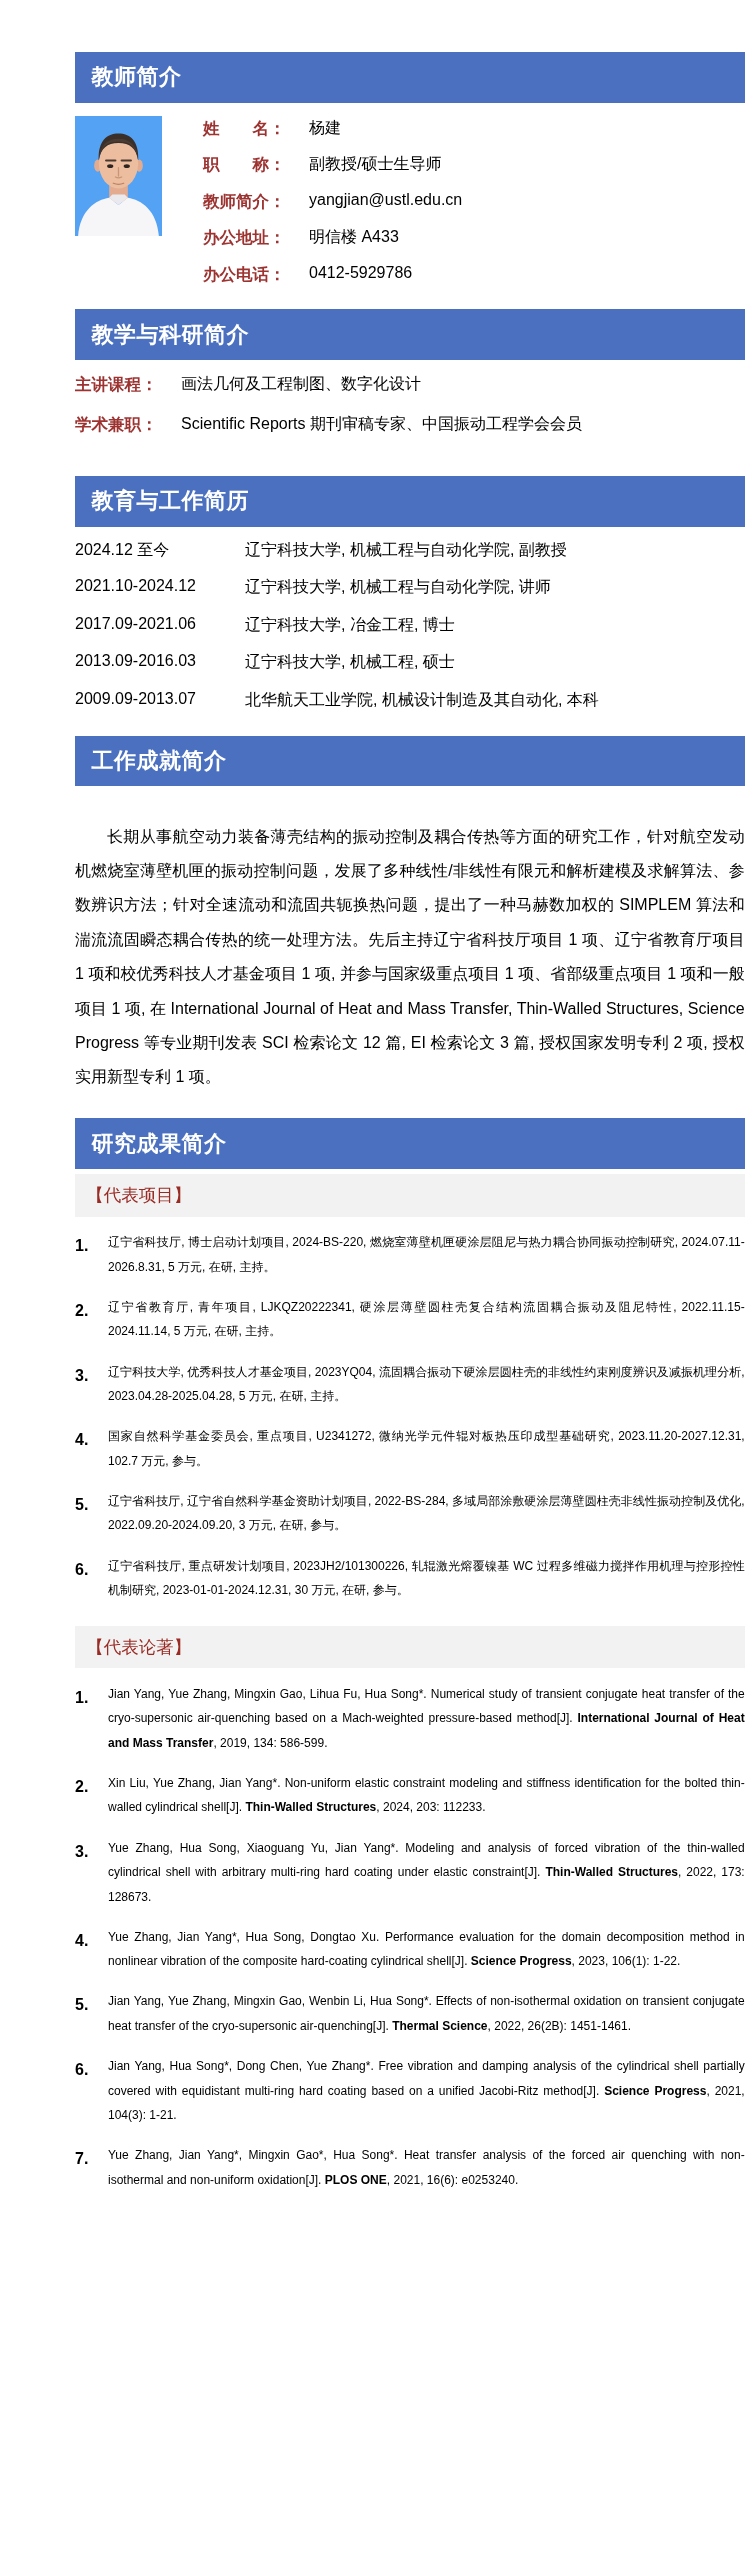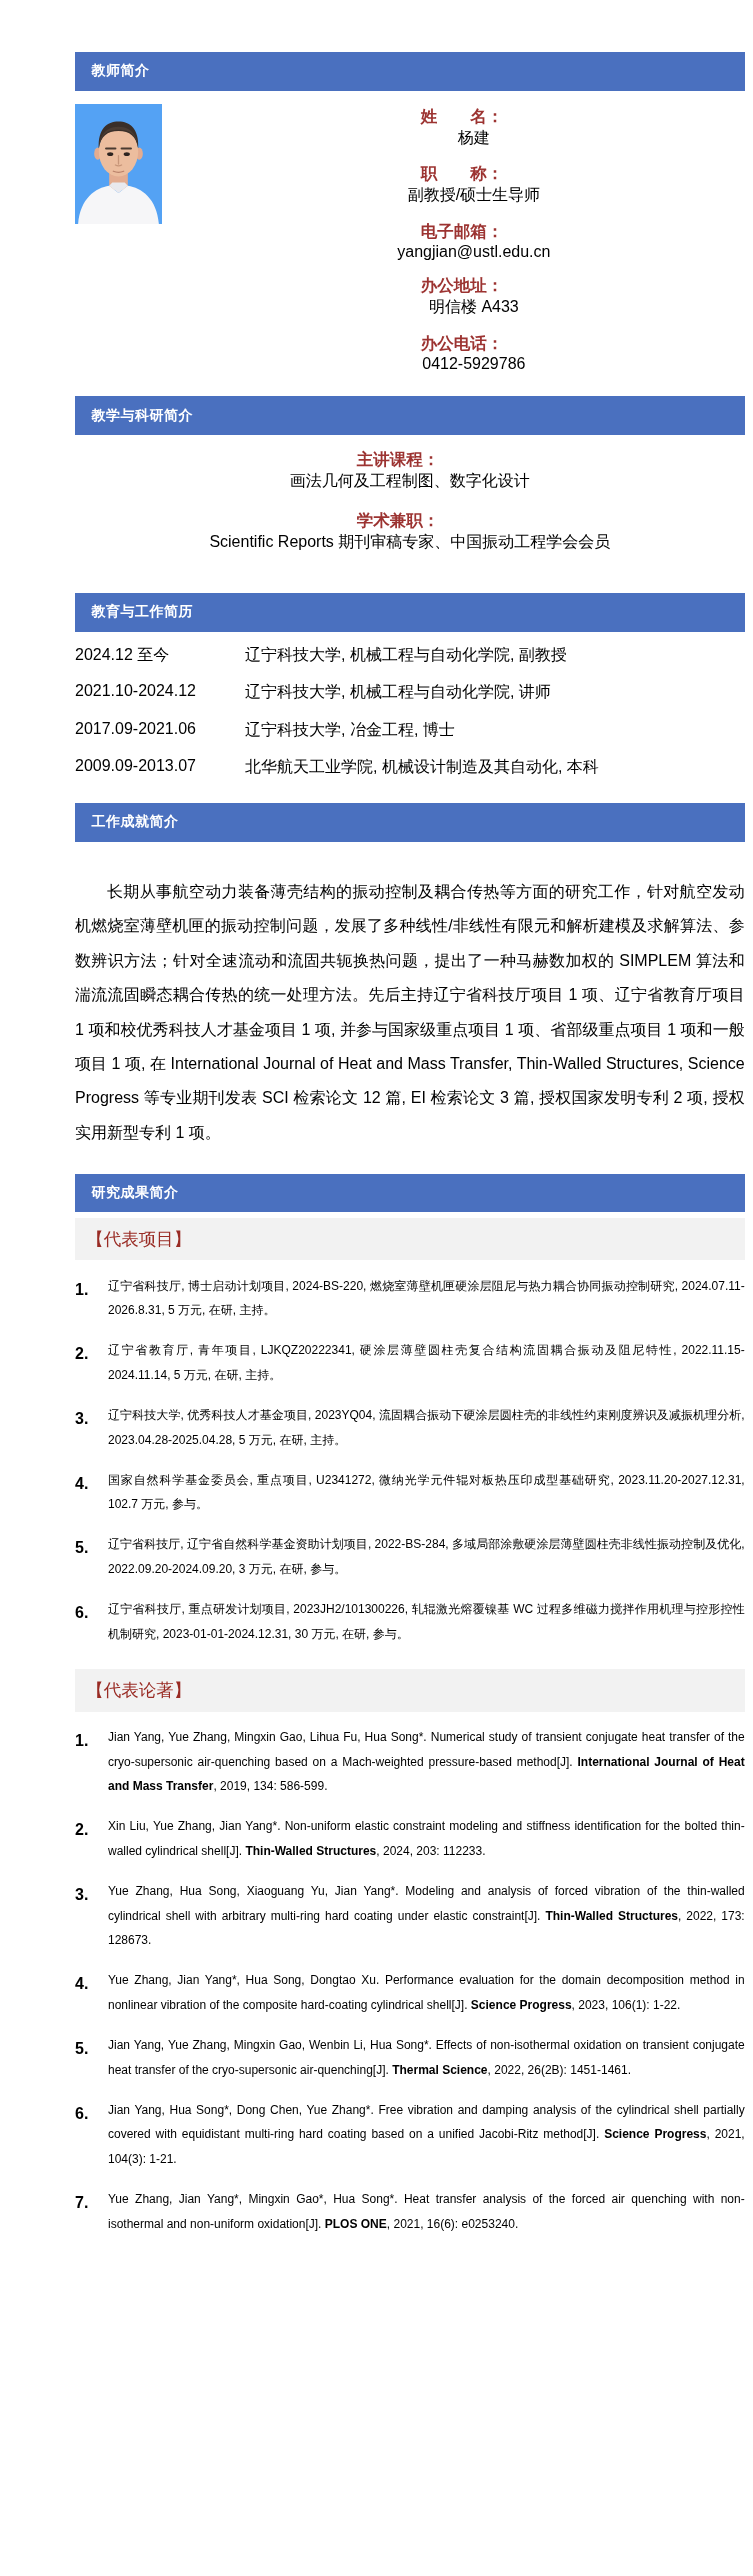--- a/index.html
+++ b/index.html
@@ -15,35 +15,35 @@
   body{
     width:754px;
     font-family:"Liberation Sans","DejaVu Sans",sans-serif;
     color:var(--ink);
     -webkit-font-smoothing:antialiased;
   }
   .page{ padding:52px 9.3px 62px 75px; }
   .bar{
     background:var(--bar-blue);
     color:#ffffff;
-    font-size:14px;
+    font-size:22px;
     font-weight:bold;
     padding:10.3px 0 10.3px 16.5px;
     letter-spacing:0.5px;
   }
   .section{ margin-bottom:18.5px; }
   
   .profile-row{ display:flex; padding:13.4px 0 5.2px 0; }
   .photo{
     width:87px; height:120px; flex:0 0 auto;
     margin-right:41px; overflow:hidden;
   }
   .photo svg{display:block;width:100%;height:100%;}
   .fields{ flex:1; padding-top:2.1px; }
-  .field{ display:flex; align-items:center; margin-bottom:14.4px;flex-direction:column; }
+  .field{ display:flex; align-items:flex-start; margin-bottom:14.4px; }
   .field:last-child{ margin-bottom:0; }
   .field-label{
     color:var(--label-red); font-weight:bold; font-size:16.5px;
     min-width:106px; flex:0 0 auto;
   }
   .field-value{ font-size:16px; color:var(--ink); }
   
   .kv-block{ padding:14.4px 0 4.1px 0; }
   .kv-block .field{ margin-bottom:17.5px; }
   
@@ -119,21 +119,21 @@
       <div class="fields">
         <div class="field">
           <span class="field-label">姓　　名：</span>
           <span class="field-value">杨建</span>
         </div>
         <div class="field">
           <span class="field-label">职　　称：</span>
           <span class="field-value">副教授/硕士生导师</span>
         </div>
         <div class="field">
-          <span class="field-label">电子邮箱：</span>
+          <span class="field-label">教师简介：</span>
           <span class="field-value">yangjian@ustl.edu.cn</span>
         </div>
         <div class="field">
           <span class="field-label">办公地址：</span>
           <span class="field-value">明信楼 A433</span>
         </div>
         <div class="field">
           <span class="field-label">办公电话：</span>
           <span class="field-value">0412-5929786</span>
         </div>
@@ -168,20 +168,24 @@
         </div>
         <div class="edu-row">
           <span class="edu-period">2021.10-2024.12</span>
           <span class="edu-detail">辽宁科技大学, 机械工程与自动化学院, 讲师</span>
         </div>
         <div class="edu-row">
           <span class="edu-period">2017.09-2021.06</span>
           <span class="edu-detail">辽宁科技大学, 冶金工程, 博士</span>
         </div>
         <div class="edu-row">
+          <span class="edu-period">2013.09-2016.03</span>
+          <span class="edu-detail">辽宁科技大学, 机械工程, 硕士</span>
+        </div>
+        <div class="edu-row">
           <span class="edu-period">2009.09-2013.07</span>
           <span class="edu-detail">北华航天工业学院, 机械设计制造及其自动化, 本科</span>
         </div>
       </div>
   </div>
 
   <div class="section">
     <div class="bar">
       <span>工作成就简介</span>
     </div>

